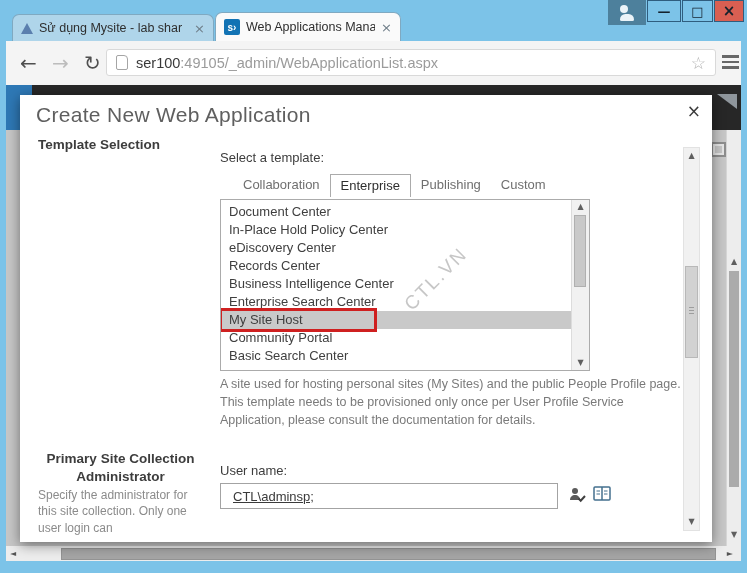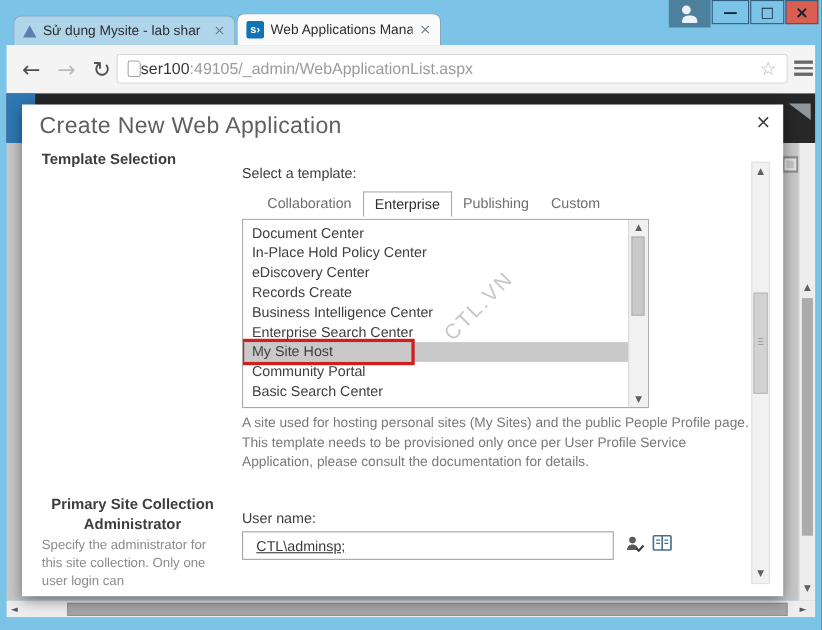--- a/index.html
+++ b/index.html
@@ -32,21 +32,21 @@
     display:flex;align-items:center;justify-content:center;border-radius:2px;}
 
   
   #toolbar{left:6px;top:41px;width:735px;height:44px;background:#f4f4f4;}
   .nav{position:absolute;top:9px;font-size:20px;line-height:26px;}
   #nav-back{left:14px;color:#4f4f4f;}
   #nav-fwd{left:46px;color:#bcbcbc;}
   #nav-reload{left:78px;color:#4f4f4f;}
   #urlbox{position:absolute;left:100px;top:8px;width:610px;height:27px;background:#fff;
     border:1px solid #d9d9d9;border-radius:3px;box-sizing:border-box;display:flex;
-    align-items:center;padding:0 9px;}
+    align-items:center;padding:0 9px;gap:8px;}
   .page-icon{width:10px;height:13px;border:1px solid #a5a5a5;border-radius:2px 4px 2px 2px;flex:none;}
   #url-text{font-size:14.5px;white-space:nowrap;overflow:hidden;}
   #url-text .host{color:#3a3a3a;}
   #url-text .path{color:#9b9b9b;}
   #url-star{margin-left:auto;font-size:17px;color:#b3b3b3;}
   #menu-icon{position:absolute;left:716px;top:14px;width:17px;}
   #menu-icon div{height:2.5px;background:#676767;margin-bottom:3px;}
 
   
   #suite-bar{left:6px;top:85px;width:735px;height:45px;background:#272727;}
@@ -192,21 +192,21 @@
         <span class="tpl-tab">Collaboration</span>
         <span class="tpl-tab active">Enterprise</span>
         <span class="tpl-tab">Publishing</span>
         <span class="tpl-tab">Custom</span>
       </div>
 
     <div id="tpl-list">
       <div class="list-item">Document Center</div>
         <div class="list-item">In-Place Hold Policy Center</div>
         <div class="list-item">eDiscovery Center</div>
-        <div class="list-item">Records Create</div>
+        <div class="list-item">Records Center</div>
         <div class="list-item">Business Intelligence Center</div>
         <div class="list-item">Enterprise Search Center</div>
         <div class="list-item selected">My Site Host<div class="annotation-box"></div></div>
         <div class="list-item">Community Portal</div>
         <div class="list-item">Basic Search Center</div>
         <div id="tpl-watermark">CTL.VN</div>
       <div id="list-scroll">
         <div class="sb-arrow glyph" id="ls-up">▲</div>
         <div id="ls-thumb"></div>
         <div class="sb-arrow glyph" id="ls-down">▼</div>

